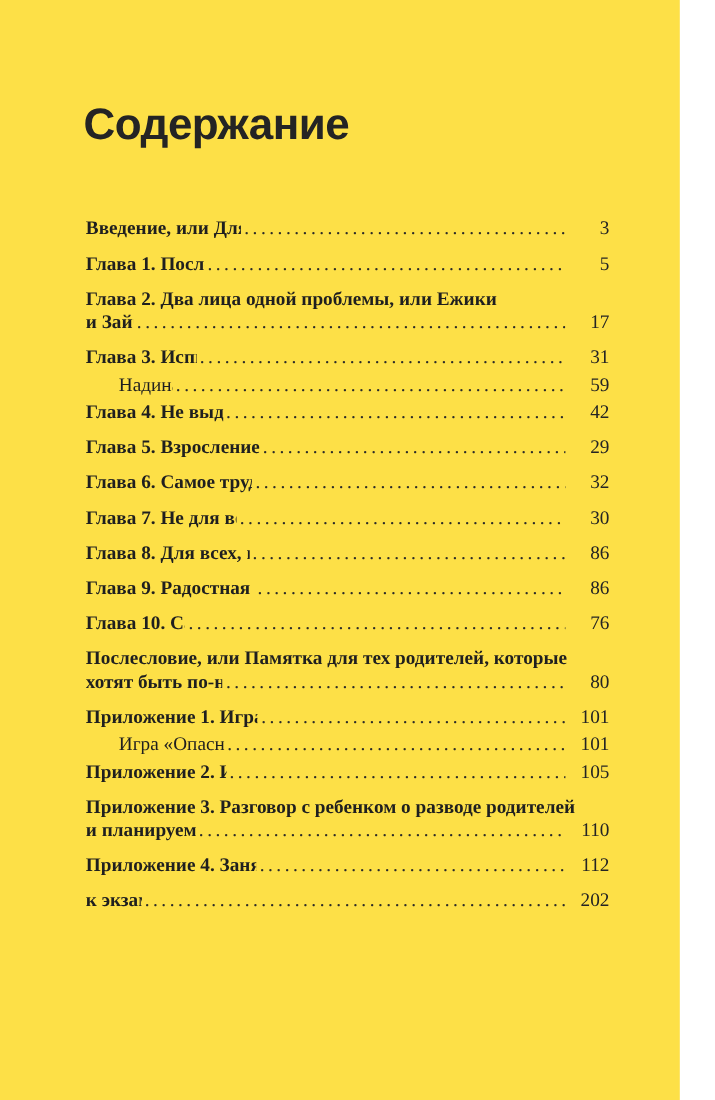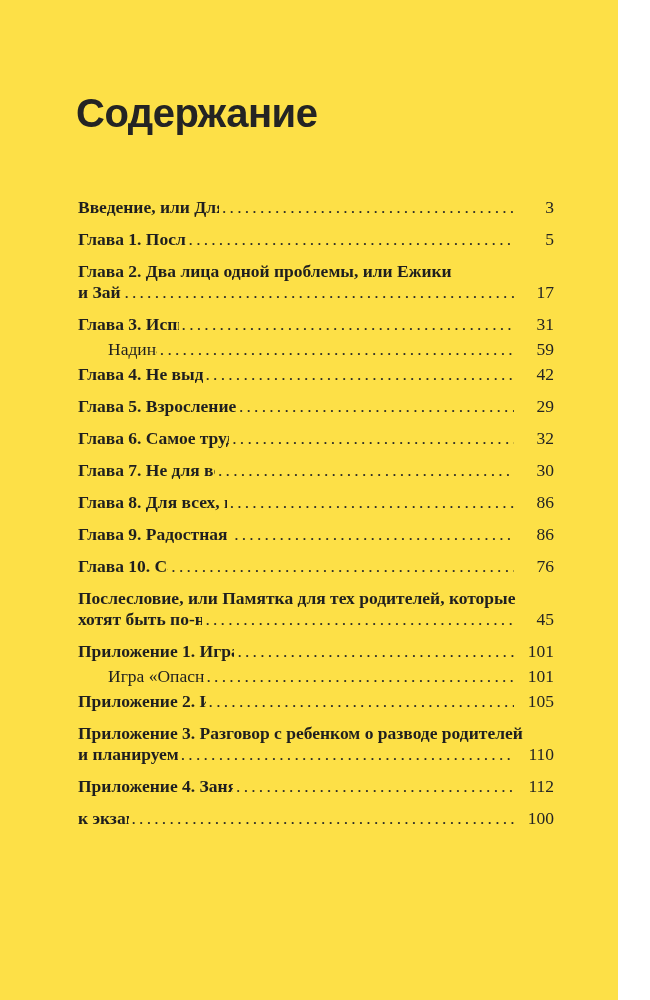--- a/index.html
+++ b/index.html
@@ -170,21 +170,21 @@
           <span class="pagenum">76</span>
         </div>
       </div>
       <div class="toc-entry">
         <div class="toc-line">
           <span class="toc-text">Послесловие, или Памятка для тех родителей, которые</span>
         </div>
         <div class="toc-line">
           <span class="toc-text">хотят быть по-настоящему хорошими</span>
           <span class="leader"></span>
-          <span class="pagenum">45</span>
+          <span class="pagenum">80</span>
         </div>
       </div>
       <div class="toc-entry">
         <div class="toc-line">
           <span class="toc-text">Приложение 1. Игра, которую можно сделать самому</span>
           <span class="leader"></span>
           <span class="pagenum">101</span>
         </div>
       </div>
       <div class="toc-entry sub">
@@ -215,17 +215,17 @@
         <div class="toc-line">
           <span class="toc-text">Приложение 4. Занятие «Я умею учиться у ошибки»</span>
           <span class="leader"></span>
           <span class="pagenum">112</span>
         </div>
       </div>
       <div class="toc-entry">
         <div class="toc-line">
           <span class="toc-text">к экзаменам</span>
           <span class="leader"></span>
-          <span class="pagenum">100</span>
+          <span class="pagenum">202</span>
         </div>
       </div>
     </div>
 </div>
 
 </body></html>

